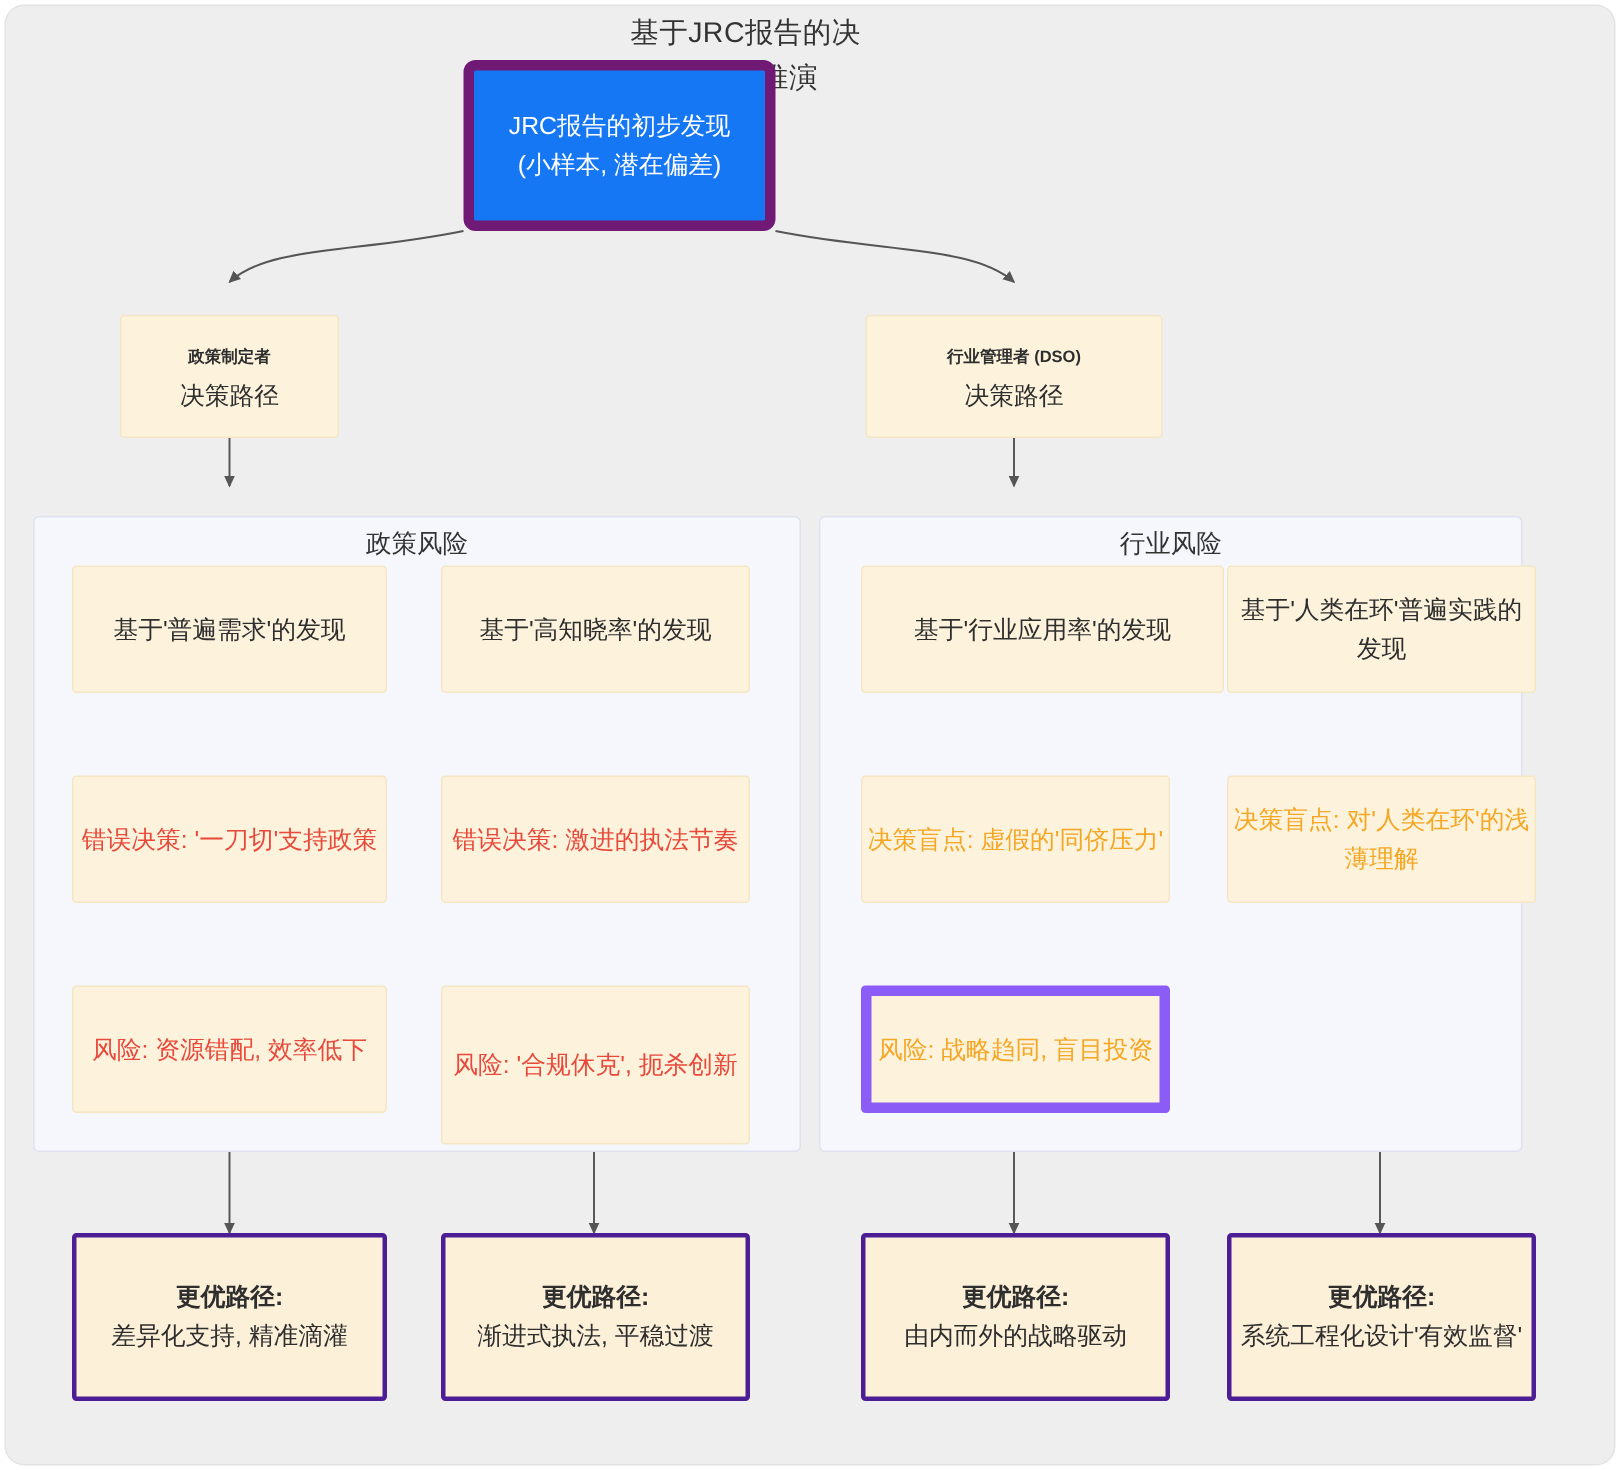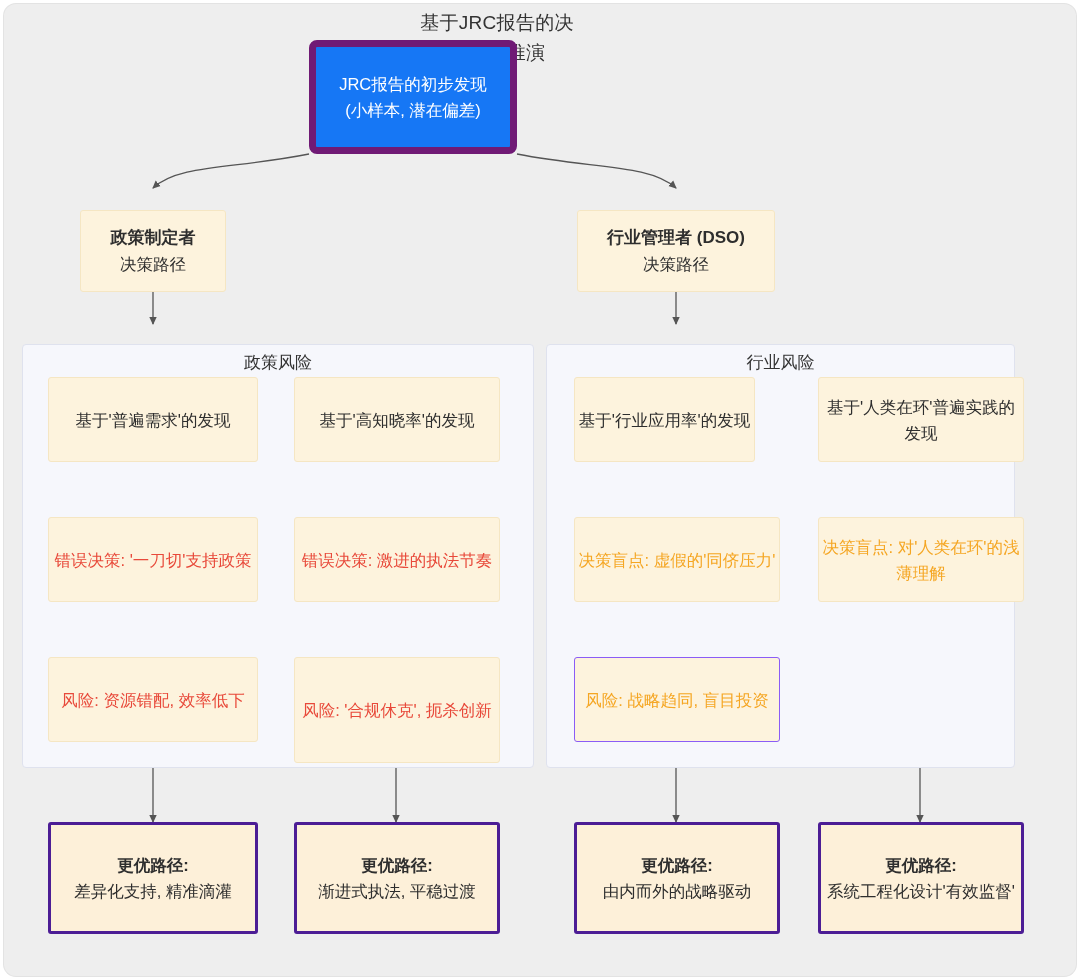--- a/index.html
+++ b/index.html
@@ -73,21 +73,21 @@
     border-radius: 8px;
     color: #ffffff;
     font-size: 16.5px;
   }
 
   .node.branch {
     background: #fdf3dd;
     border: 1px solid #f5e6c3;
     color: #2e2e2e;
   }
-  .node.branch .l1 { font-weight: bold; font-size: 17px; }
+  .node.branch .l1 { font-weight: bold; font-size: 11px; }
 
   .node.finding {
     background: #fdf3dd;
     border: 1px solid #f5e6c3;
     color: #2e2e2e;
   }
 
   .node.mistake-red {
     background: #fdf3dd;
     border: 1px solid #f5e6c3;
@@ -98,21 +98,21 @@
     border: 1px solid #f5e6c3;
     color: #e8493a;
   }
   .node.mistake-orange {
     background: #fdf3dd;
     border: 1px solid #f5e6c3;
     color: #f5a623;
   }
   .node.risk-orange {
     background: #fdf3dd;
-    border: 1px solid #8b5cf6;
+    border: 7px solid #8b5cf6;
     color: #f5a623;
   }
   .node.better {
     background: #fdf0d9;
     border: 3px solid #4c1d95;
     color: #2e2e2e;
   }
   .node.better .l1 { font-weight: bold; }
 
   
@@ -196,21 +196,21 @@
       <div class="subgraph" style="left:542px; top:340px; width:469px; height:424px;">
         <div class="subgraph-label">行业风险</div>
       </div>
 
       <div class="node finding" style="left:44px; top:373px; width:210px; height:85px;">
         <span class="l1">基于'普遍需求'的发现</span>
       </div>
       <div class="node finding" style="left:290px; top:373px; width:206px; height:85px;">
         <span class="l1">基于'高知晓率'的发现</span>
       </div>
-      <div class="node finding" style="left:570px; top:373px; width:181px; height:85px;">
+      <div class="node finding" style="left:570px; top:373px; width:242px; height:85px;">
         <span class="l1">基于'行业应用率'的发现</span>
       </div>
       <div class="node finding" style="left:814px; top:373px; width:206px; height:85px;">
         <span class="l1">基于'人类在环'普遍实践的发现</span>
       </div>
 
       <div class="node mistake-red" style="left:44px; top:513px; width:210px; height:85px;">
         <span class="l1">错误决策: '一刀切'支持政策</span>
       </div>
       <div class="node mistake-red" style="left:290px; top:513px; width:206px; height:85px;">

